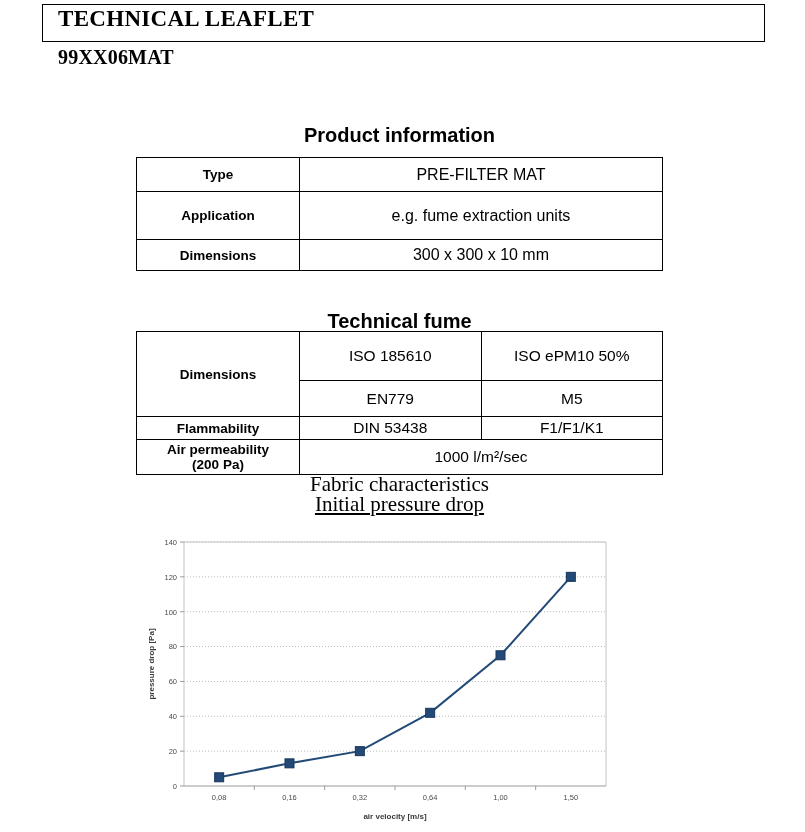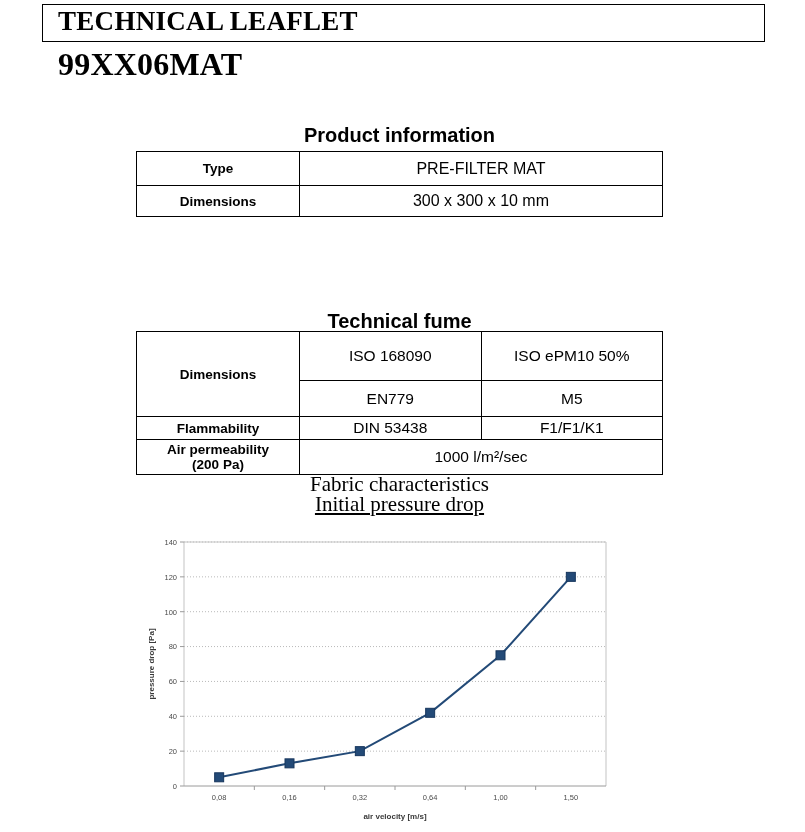--- a/index.html
+++ b/index.html
@@ -25,31 +25,31 @@
     height: 38px;
     border: 1.5px solid #000;
     box-sizing: border-box;
   }
   #doc-title {
     position: absolute;
     left: 58px;
     top: 6px;
     font-family: "Liberation Serif", serif;
     font-weight: bold;
-    font-size: 27px;
+    font-size: 23px;
     letter-spacing: 0.3px;
     white-space: nowrap;
   }
   #doc-subtitle {
     position: absolute;
     left: 58px;
     top: 46px;
     font-family: "Liberation Serif", serif;
     font-weight: bold;
-    font-size: 32px;
+    font-size: 20px;
     letter-spacing: 0.2px;
     white-space: nowrap;
   }
 
   
   .section-caption {
     position: absolute;
     width: 527px;
     left: 136px;
     text-align: center;
@@ -79,21 +79,21 @@
     text-align: center;
     width: 154px;
   }
   .val {
     font-weight: normal;
     font-size: 16px;
     text-align: center;
   }
   .val-sm { font-size: 15.5px; }
 
-  #product-info-table { top: 151px; }
+  #product-info-table { top: 157px; }
   #product-info-table tr.r1 td { height: 33px; }
   #product-info-table tr.r2 td { height: 47px; }
   #product-info-table tr.r3 td { height: 30px; margin-top: 41px; }
 
   #technical-data-table { top: 331px; }
   #technical-data-table tr.t1 td { height: 48px; }
   #technical-data-table tr.t2 td { height: 35px; margin-top: 8px; }
   #technical-data-table tr.t3 td { height: 22px; }
   #technical-data-table tr.t4 td { height: 34px; margin-top: 12px; }
   .lbl-two-line { line-height: 1.12; }
@@ -146,34 +146,38 @@
 <div id="doc-subtitle">99XX06MAT</div>
 
 <div id="product-info-caption" class="section-caption">Product information</div>
 
 <table id="product-info-table" class="leaflet-table">
   <tbody>
       <tr class="r1">
     <td class="lbl">Type</td>
     <td class="val">PRE-FILTER MAT</td>
   </tr>
+  <tr class="r2">
+    <td class="lbl">Application</td>
+    <td class="val">e.g.  fume extraction units</td>
+  </tr>
   <tr class="r3">
     <td class="lbl">Dimensions</td>
     <td class="val">300 x 300 x 10 mm</td>
   </tr>
 </tbody>
   </table>
 
 <div id="technical-data-caption" class="section-caption">Technical fume</div>
 
 <table id="technical-data-table" class="leaflet-table">
   <tbody>
       <tr class="t1">
     <td class="lbl" rowspan="2">Dimensions</td>
-    <td class="val val-sm">ISO 168090</td>
+    <td class="val val-sm">ISO 185610</td>
     <td class="val val-sm">ISO ePM10 50%</td>
   </tr>
   <tr class="t2">
     <td class="val val-sm">EN779</td>
     <td class="val val-sm">M5</td>
   </tr>
   <tr class="t3">
     <td class="lbl">Flammability</td>
     <td class="val val-sm">DIN 53438</td>
     <td class="val val-sm">F1/F1/K1</td>

